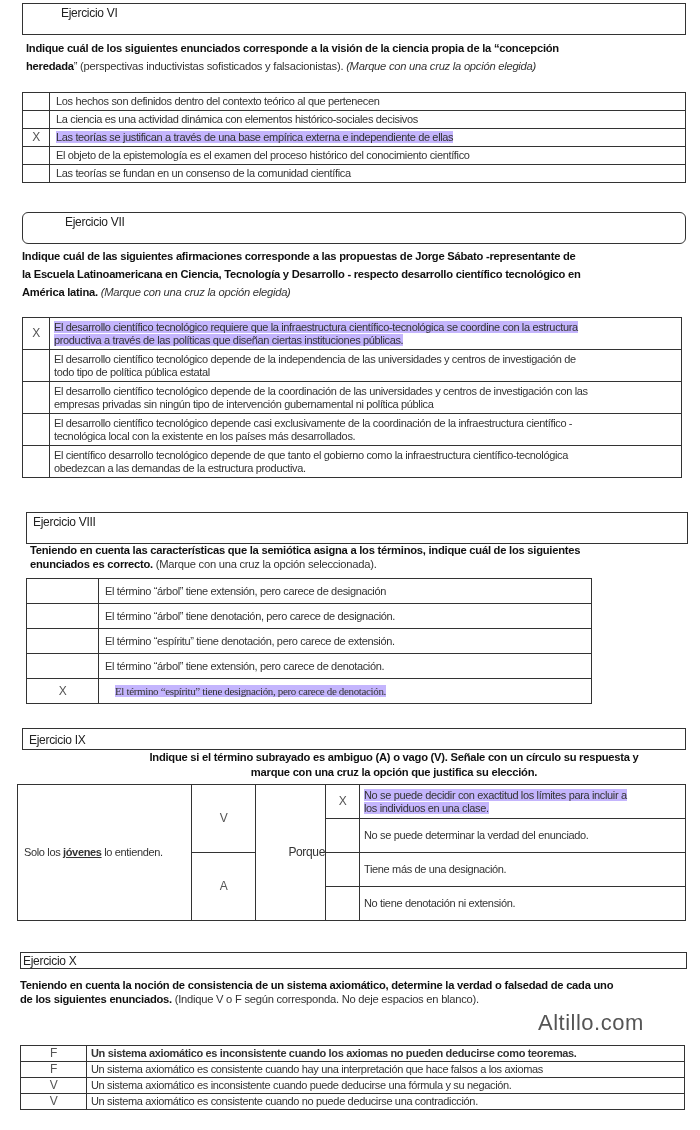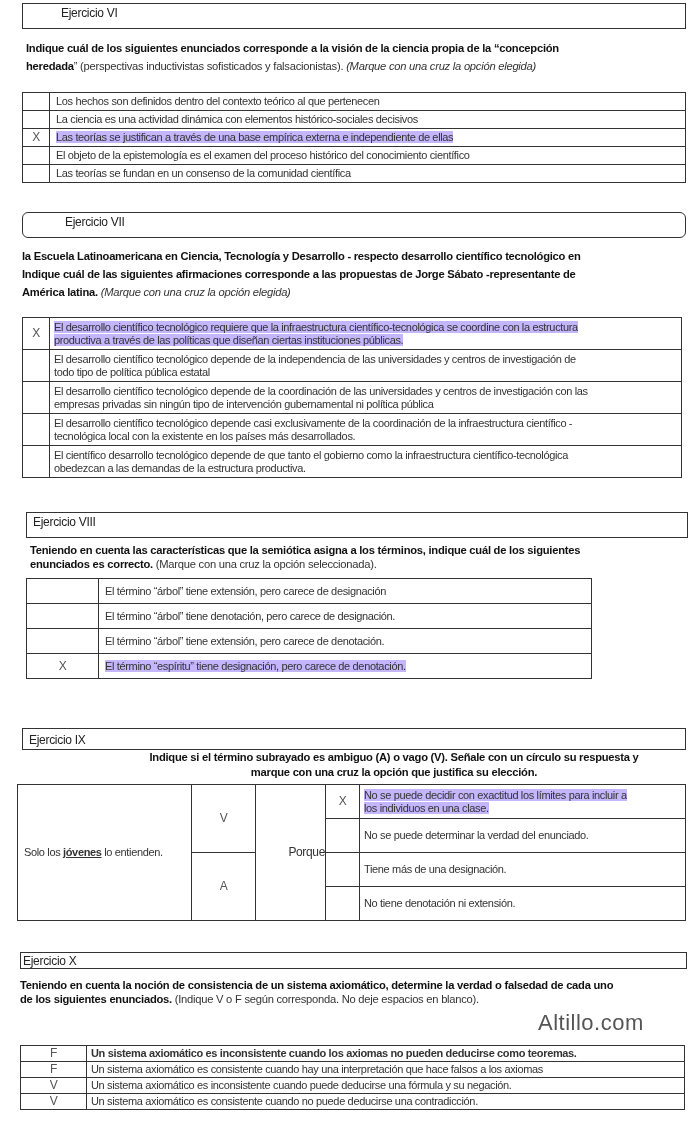--- a/index.html
+++ b/index.html
@@ -2,21 +2,21 @@
 <html><head>
 <meta charset="utf-8">
 <style>
   html, body { margin: 0; padding: 0; background: #ffffff; }
   body {
     width: 700px; height: 1130px; position: relative; overflow: hidden;
     font-family: "Liberation Sans Narrow", "Liberation Sans", sans-serif;
     color: #222;
   }
   .ex-header {
-    position: absolute; border: 1px solid #333; height: 26px;
+    position: absolute; border: 1px solid #333; height: 32px;
     font-size: 12px; line-height: 18px; box-sizing: border-box;
   }
   .ex-header span { letter-spacing: -0.3px; }
   .prompt {
     position: absolute; font-size: 11.2px; line-height: 18px;
     letter-spacing: -0.25px; color: #111;
   }
   .prompt b { font-weight: bold; }
   .prompt i { font-style: italic; color: #333; }
   .prompt .plain { color: #333; }
@@ -69,22 +69,22 @@
         <td class="mark"><span></span></td>
         <td style="padding-left: 6px;"><span>Las teorías se fundan en un consenso de la comunidad científica</span></td>
       </tr>
     </tbody>
 </table>
 
 <div class="ex-header" style="left:22px; top:212px; width:664px;border-radius:6px;">
   <span style="margin-left:42px;">Ejercicio VII</span>
 </div>
 <div class="prompt" style="left:22px; top:247px; width:678px;">
+  <div><b>Indique cuál de las siguientes afirmaciones corresponde a las propuestas de  Jorge Sábato -representante de</b></div>
   <div><b>la Escuela Latinoamericana en Ciencia, Tecnología y Desarrollo -  respecto desarrollo científico tecnológico en</b></div>
-  <div><b>Indique cuál de las siguientes afirmaciones corresponde a las propuestas de  Jorge Sábato -representante de</b></div>
   <div><b>América latina.</b> <i>(Marque con una cruz la opción elegida)</i></div>
 </div>
 <table style="left:22px; top:317px; width:660px;">
   <colgroup>
       <col style="width:27px">
       <col>
     </colgroup>
   <tbody id="vii-body">
       <tr style="height: 32px;">
         <td class="mark"><span>X</span></td>
@@ -125,25 +125,29 @@
       <tr style="height: 25px;">
         <td class="mark"><span></span></td>
         <td style="padding-left: 6px;"><span>El término “árbol” tiene extensión, pero carece de designación</span></td>
       </tr>
       <tr style="height: 25px;">
         <td class="mark"><span></span></td>
         <td style="padding-left: 6px;"><span>El término “árbol” tiene denotación, pero carece de designación.</span></td>
       </tr>
       <tr style="height: 25px;">
         <td class="mark"><span></span></td>
+        <td style="padding-left: 6px;"><span>El término “espíritu” tiene denotación, pero carece de extensión.</span></td>
+      </tr>
+      <tr style="height: 25px;">
+        <td class="mark"><span></span></td>
         <td style="padding-left: 6px;"><span>El término “árbol” tiene extensión, pero carece de denotación.</span></td>
       </tr>
       <tr style="height: 25px;">
         <td class="mark"><span>X</span></td>
-        <td style="padding-left: 6px;"><span class="hl">El término “espíritu” tiene designación, pero carece de denotación.</span></td>
+        <td style="padding-left: 16px; font-family: Liberation Serif, serif;"><span class="hl">El término “espíritu” tiene designación, pero carece de denotación.</span></td>
       </tr>
     </tbody>
 </table>
 
 <div class="ex-header" style="left:22px; top:728px; width:664px; height:22px; line-height:22px;">
   <span style="margin-left:6px;">Ejercicio IX</span>
 </div>
 <div class="prompt" style="left:79px; top:750px; width:630px; line-height:15px;text-align:center;">
   <div><b>Indique si el término subrayado es ambiguo (A) o vago (V). Señale con un círculo su respuesta y</b></div>
   <div><b>marque con una cruz la opción que justifica su elección.</b></div>

